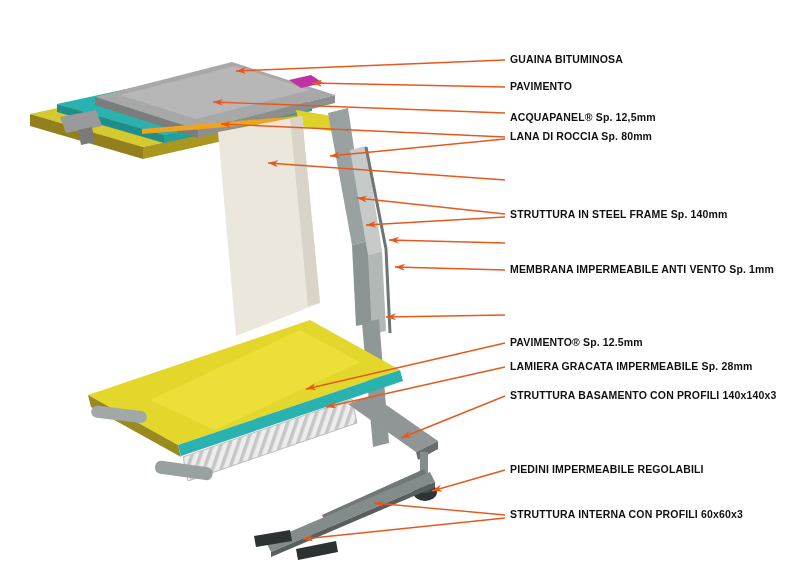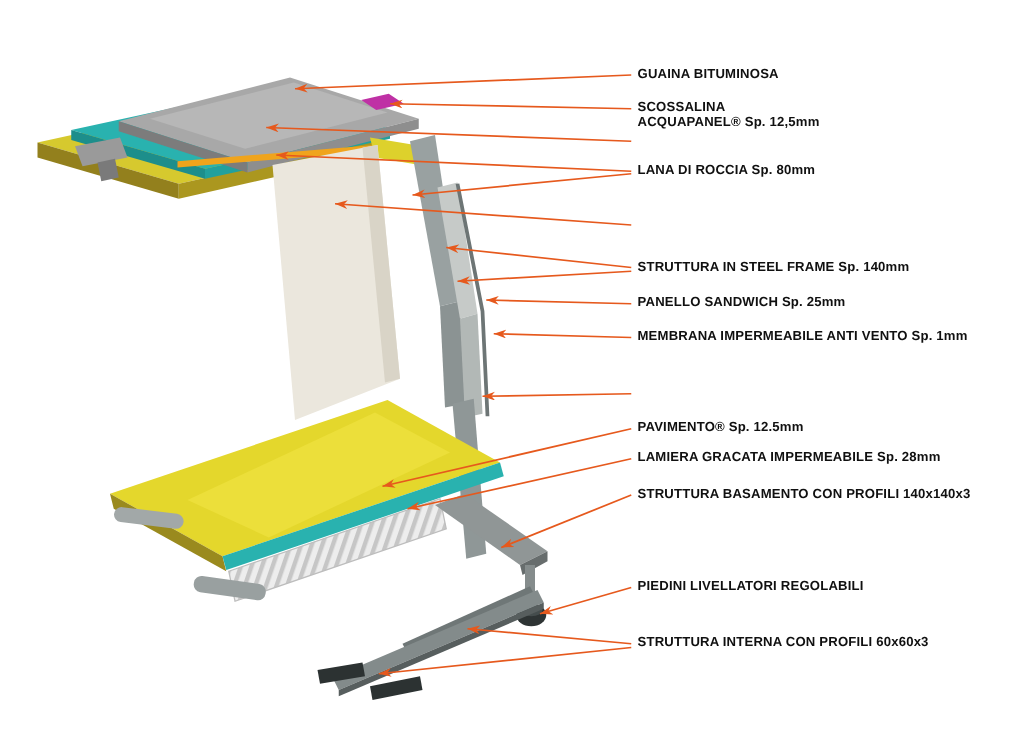--- a/index.html
+++ b/index.html
@@ -113,25 +113,24 @@
       <line x1="505" y1="343" x2="306" y2="389" marker-end="url(#ah)"></line>
       <line x1="505" y1="367" x2="326" y2="407" marker-end="url(#ah)"></line>
       <line x1="505" y1="396" x2="401" y2="438" marker-end="url(#ah)"></line>
       <line x1="505" y1="470" x2="432" y2="491" marker-end="url(#ah)"></line>
       <line x1="505" y1="515" x2="374" y2="503" marker-end="url(#ah)"></line>
       <line x1="505" y1="518" x2="303" y2="539" marker-end="url(#ah)"></line>
     </g>
   </svg>
 
   <div class="label" style="top:53px">GUAINA BITUMINOSA</div>
-  <div class="label" style="top:80px">SCOSSALINA</div>
-  <div class="label" style="top:92px">ACQUAPANEL® Sp. 12,5mm</div>
+  <div class="label" style="top:80px">PAVIMENTO</div>
+  <div class="label" style="top:111px">ACQUAPANEL® Sp. 12,5mm</div>
   <div class="label" style="top:130px">LANA DI ROCCIA Sp. 80mm</div>
   <div class="label" style="top:208px">STRUTTURA IN STEEL FRAME Sp. 140mm</div>
-  <div class="label" style="top:236px">PANELLO SANDWICH Sp. 25mm</div>
   <div class="label" style="top:263px">MEMBRANA IMPERMEABILE ANTI VENTO Sp. 1mm</div>
   <div class="label" style="top:336px">PAVIMENTO® Sp. 12.5mm</div>
   <div class="label" style="top:360px">LAMIERA GRACATA IMPERMEABILE Sp. 28mm</div>
   <div class="label" style="top:389px">STRUTTURA BASAMENTO CON PROFILI 140x140x3</div>
-  <div class="label" style="top:463px">PIEDINI LIVELLATORI REGOLABILI</div>
+  <div class="label" style="top:463px">PIEDINI IMPERMEABILE REGOLABILI</div>
   <div class="label" style="top:508px">STRUTTURA INTERNA CON PROFILI 60x60x3</div>
 
 </div>
 
 </body></html>

